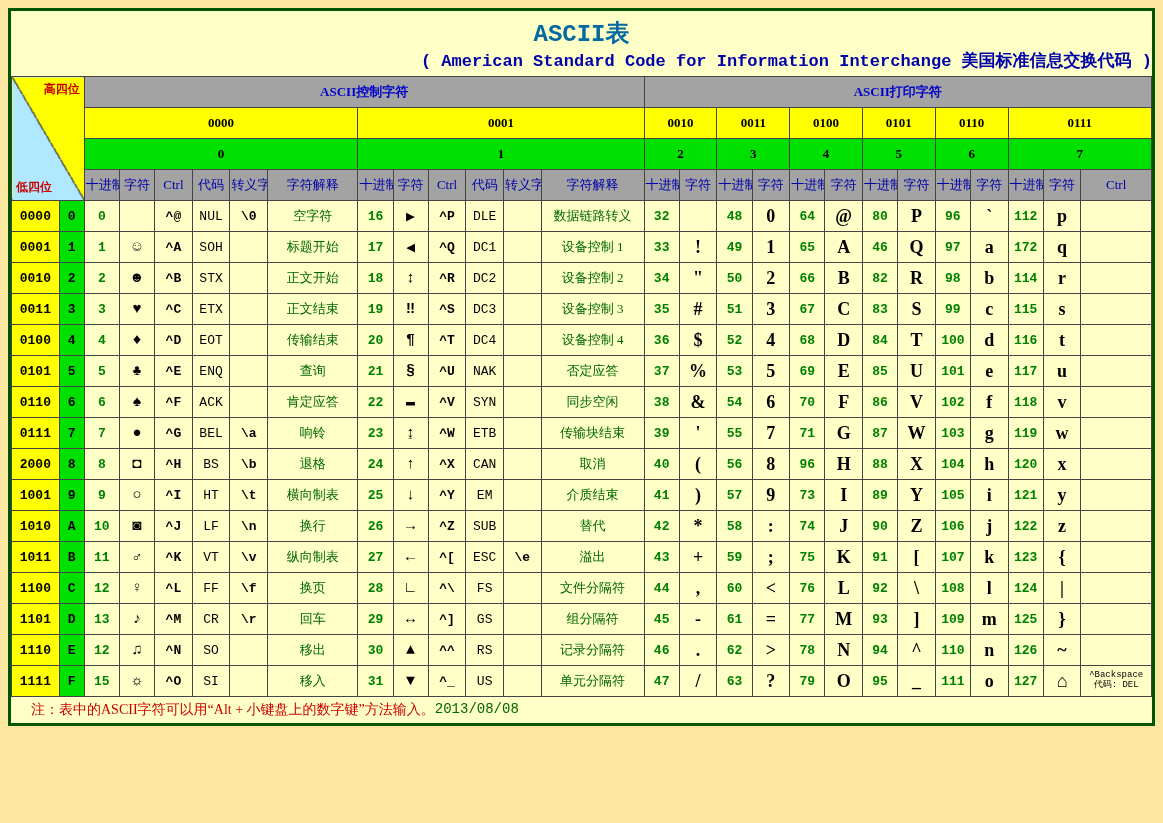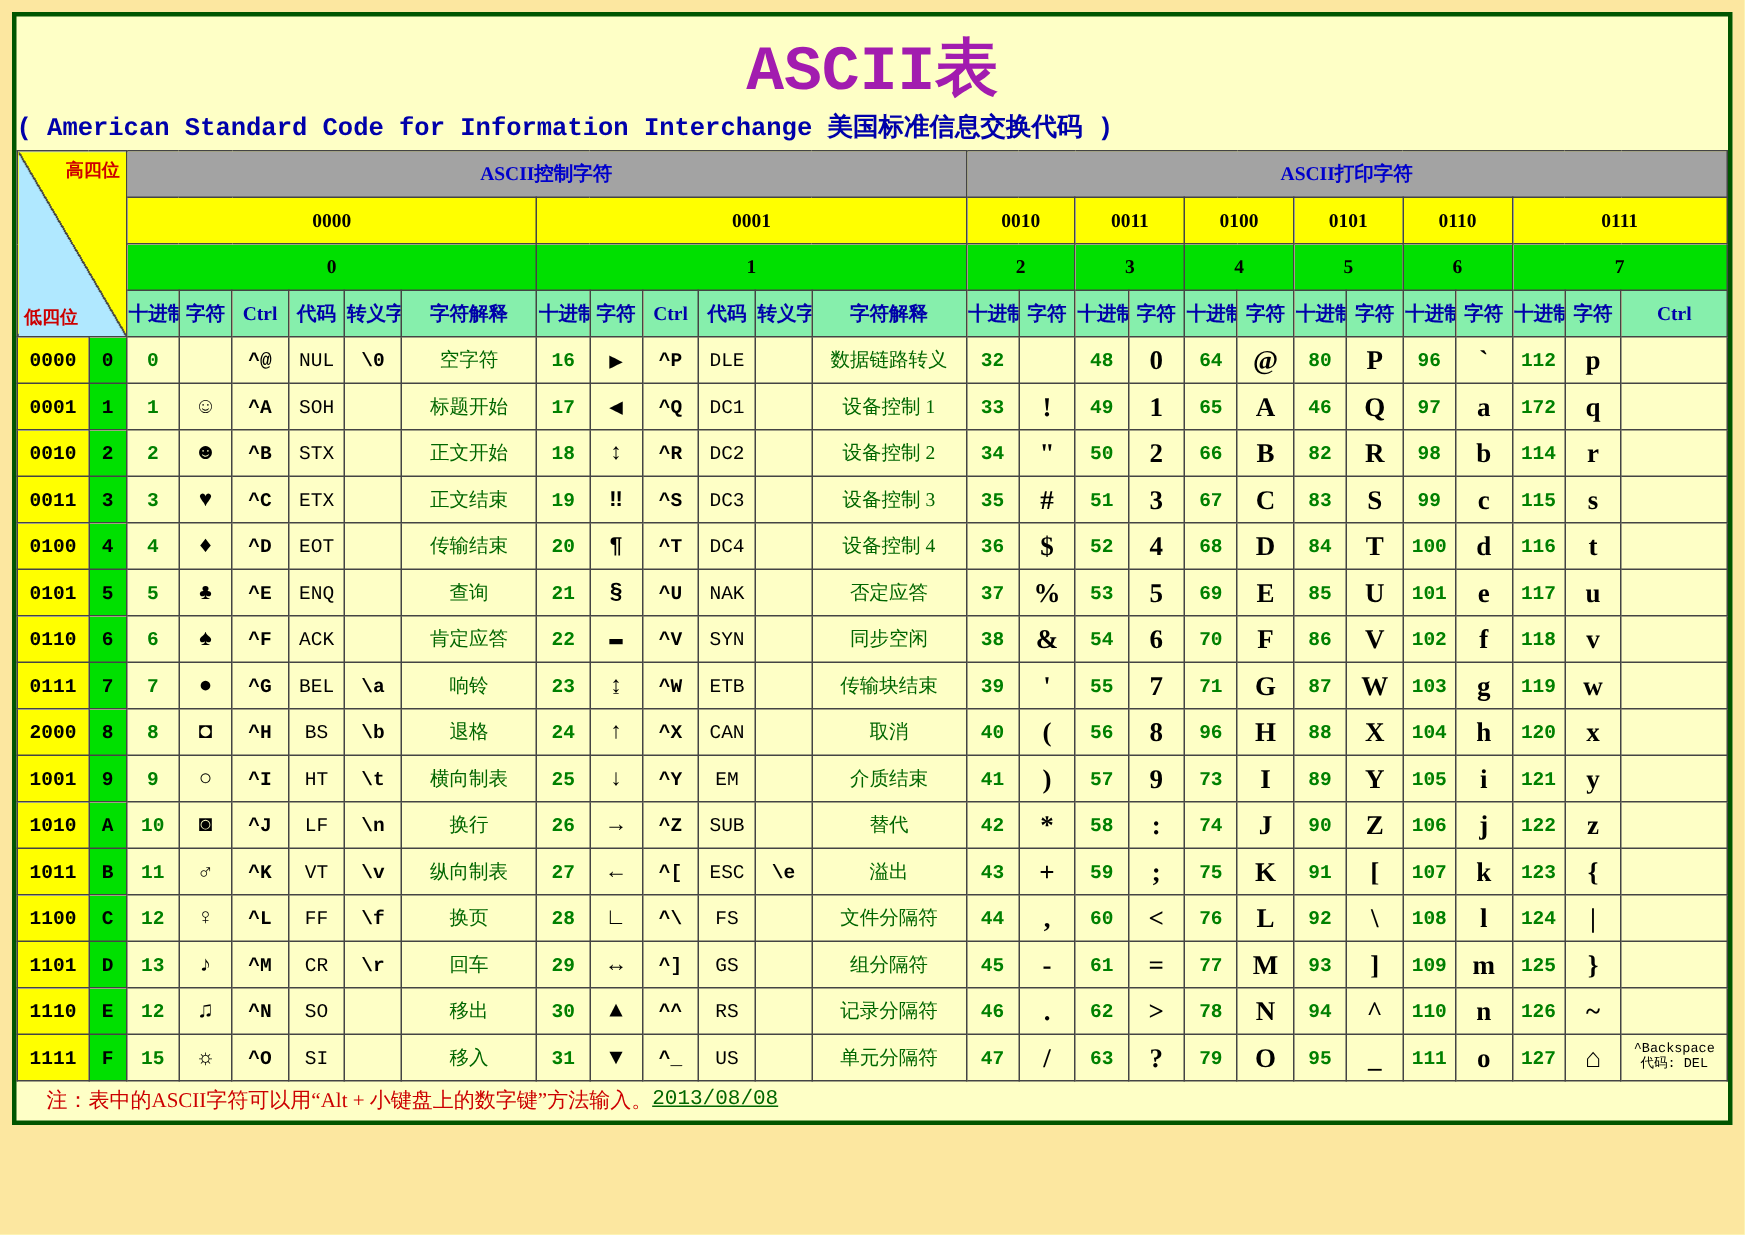--- a/index.html
+++ b/index.html
@@ -8,28 +8,28 @@
     background: #fce7a0;
     font-family: "SimSun", "Songti SC", serif;
     font-size: 13px;
   }
   .frame {
     border: 3px solid #005500;
     background: #feffc6;
   }
   .title {
     text-align: center;
-    font-size: 42px;
+    font-size: 24px;
     font-family: "Courier New", monospace;
     font-weight: bold;
-    color: #a21caf;
+    color: #0369a1;
     padding: 6px 0 0 0;
   }
   .subtitle {
-    text-align: left;
+    text-align: right;
     color: #0000aa;
     font-family: "Courier New", monospace;
     font-weight: bold;
     font-size: 17px;
     padding-bottom: 4px;
   }
   table {
     border-collapse: collapse;
     width: 100%;
     table-layout: fixed;
@@ -38,38 +38,38 @@
     border: 1px solid #444;
     text-align: center;
     padding: 2px 1px;
     height: 26px;
     overflow: hidden;
     white-space: nowrap;
   }
   .hdr-yellow   { background: #ffff00; color:#000; font-weight:bold; }
   .hdr-green    { background: #00e000; color:#000; font-weight:bold; }
   .hdr-cream    { background: #a3a3a3; color:#0000cc; font-weight:bold; }
-  .hdr-cyan     { background: #86efac; color:#0000aa; font-weight:bold; }
+  .hdr-cyan     { background: #a3a3a3; color:#0000aa; font-weight:normal; }
   .row-lbl      { background: #ffff00; color:#000; font-weight:bold; font-family:"Courier New",monospace;}
   .row-lbl2     { background: #00e000; color:#000; font-weight:bold; font-family:"Courier New",monospace;}
   .cell         { background: #feffc6; }
   .dec          { color:#008000; font-weight:bold; font-family:"Courier New",monospace;}
   .sym          { color:#000; font-weight:bold; font-family:"Courier New",monospace; font-size:15px;}
   .ctrl         { color:#000; font-family:"Courier New",monospace; font-weight:bold;}
   .code         { color:#000; font-family:"Courier New",monospace;margin-left:44px;}
   .esc          { color:#000; font-family:"Courier New",monospace; font-weight:bold;}
   .desc         { color:#006600; font-family:"SimSun","Songti SC",serif;}
   .chbig        { color:#000; font-family:"Times New Roman",serif; font-weight:bold; font-size:18px;}
   .footer {
     display: flex;
     padding: 4px 20px;
     font-size: 14px;
   }
   .footer .note { color:#cc0000; }
-  .footer .date { color:#006600; font-family:"Courier New",monospace;text-decoration:underline;}
+  .footer .date { color:#006600; font-family:"Courier New",monospace;}
   .diag {
     position: relative;
     background: linear-gradient(to top right, #b0e8ff 0%, #b0e8ff 49.5%, #444 49.5%, #444 50.5%, #ffff00 50.5%, #ffff00 100%);
     font-weight:bold;
     font-size:12px;
     color:#cc0000;
   }
   .diag .top { position:absolute; top:4px; right:4px; }
   .diag .bot { position:absolute; bottom:4px; left:4px; }
   .delnote { font-size:9px; line-height:1.1; font-family:"Courier New",monospace; color:#000;}

